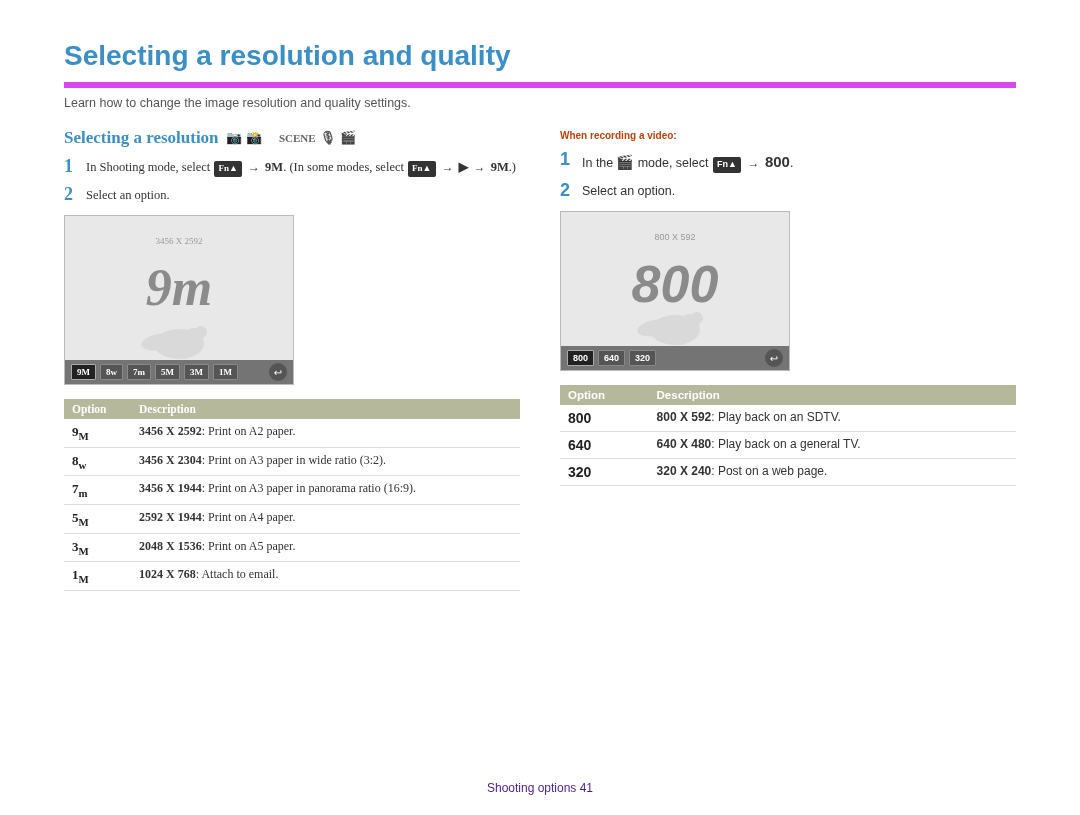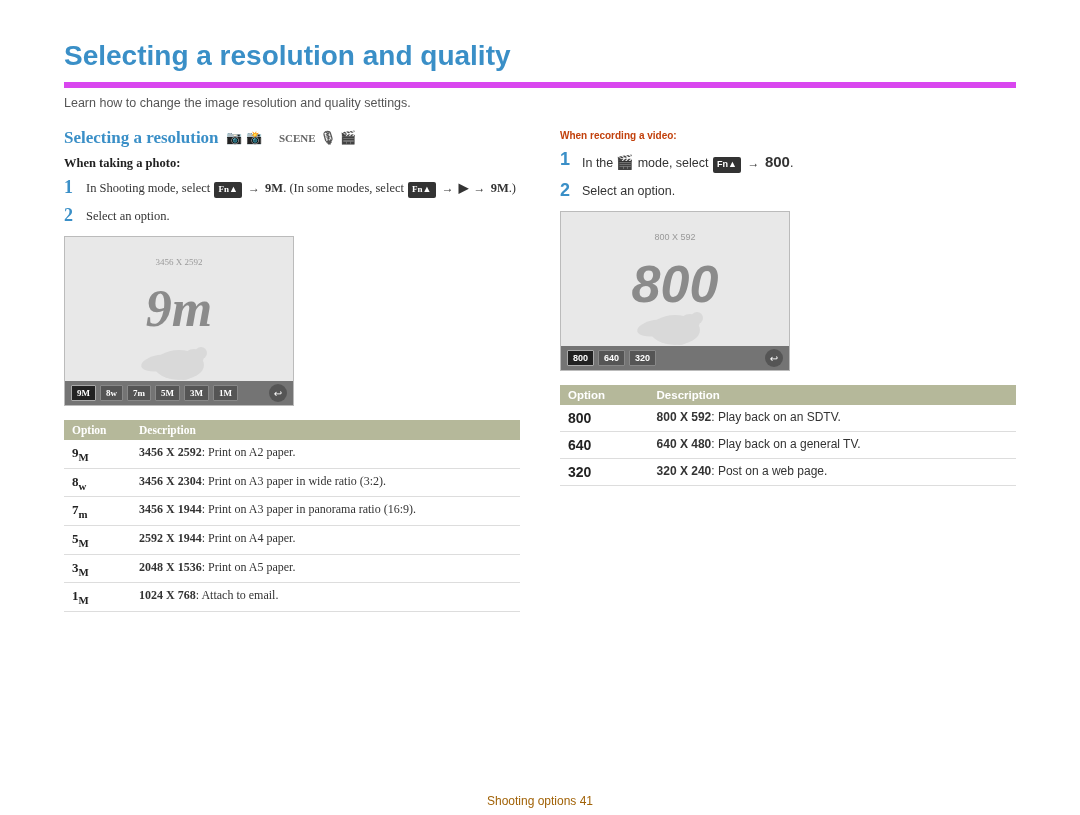--- a/index.html
+++ b/index.html
@@ -238,26 +238,26 @@
       font-weight: bold;
       font-size: 13px;
       white-space: nowrap;
       color: #222;
       min-width: 32px;
     }
 
     
     .footer {
       position: absolute;
-      bottom: 7px;
+      bottom: 20px;
       left: 0;
       right: 0;
       text-align: center;
       font-size: 12px;
-      color: #a16207;
+      color: #4c1d95;
     }
 
     
     .bird-silhouette {
       position: absolute;
       bottom: 24px;
       width: 80px;
       height: 60px;
       opacity: 0.15;
     }
@@ -318,21 +318,20 @@
         <span class="section-icons">
           <span class="icon-small">📷</span>
           <span class="icon-small">📸</span>
           <span class="icon-small" style="font-size:11px;font-weight:bold;color:#666;margin-left:12px;">SCENE</span>
           <span class="icon-small">🎙</span>
           <span class="icon-small">🎬</span>
         </span>
       </div>
 
 
-      <div class="sub-heading">When taking a photo:</div>
 
       <div class="step">
         <div class="step-number">1</div>
         <div class="step-text">
           In Shooting mode, select <span class="inline-key">Fn▲</span> <span class="arrow-char">→</span> <span class="bold-label">9M</span>. (In some modes, select <span class="inline-key">Fn▲</span> <span class="arrow-char">→</span> <span style="font-weight:bold;">▶</span> <span class="arrow-char">→</span> <span class="bold-label">9M</span>.)
         </div>
       </div>
 
       <div class="step step2">
         <div class="step-number">2</div>

